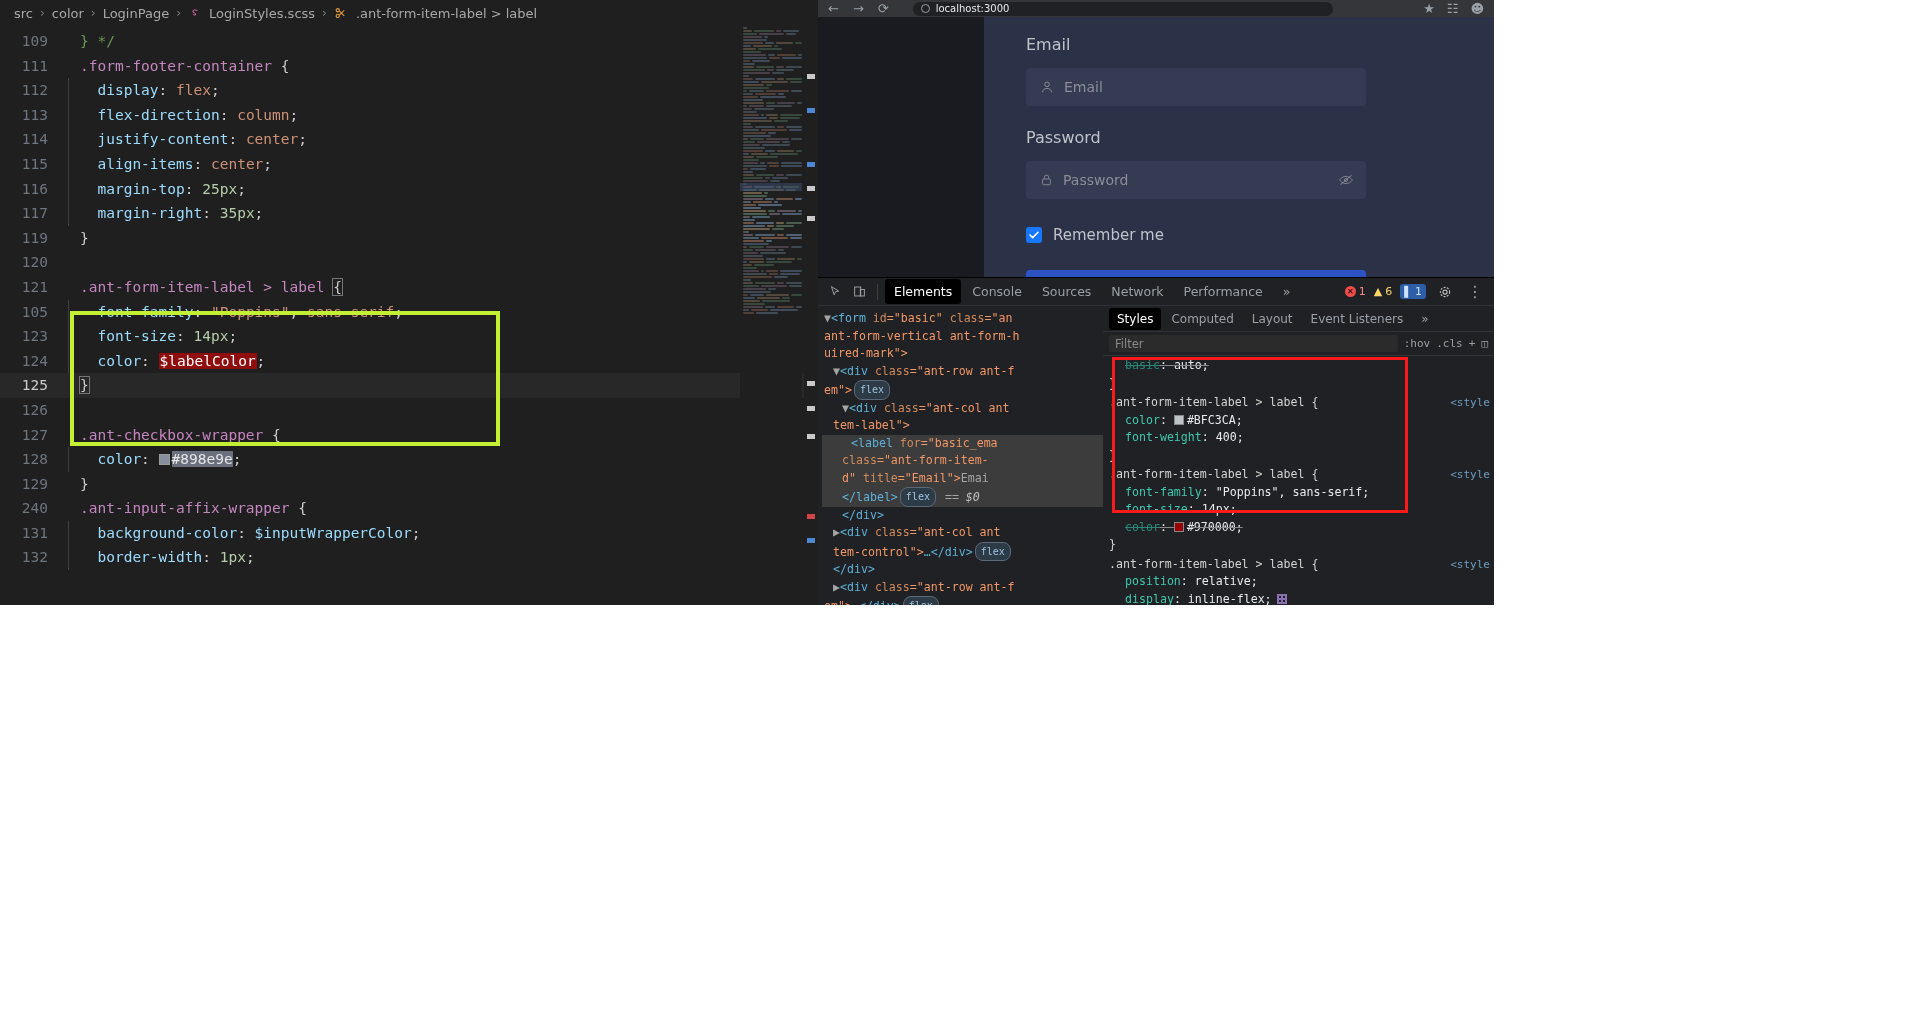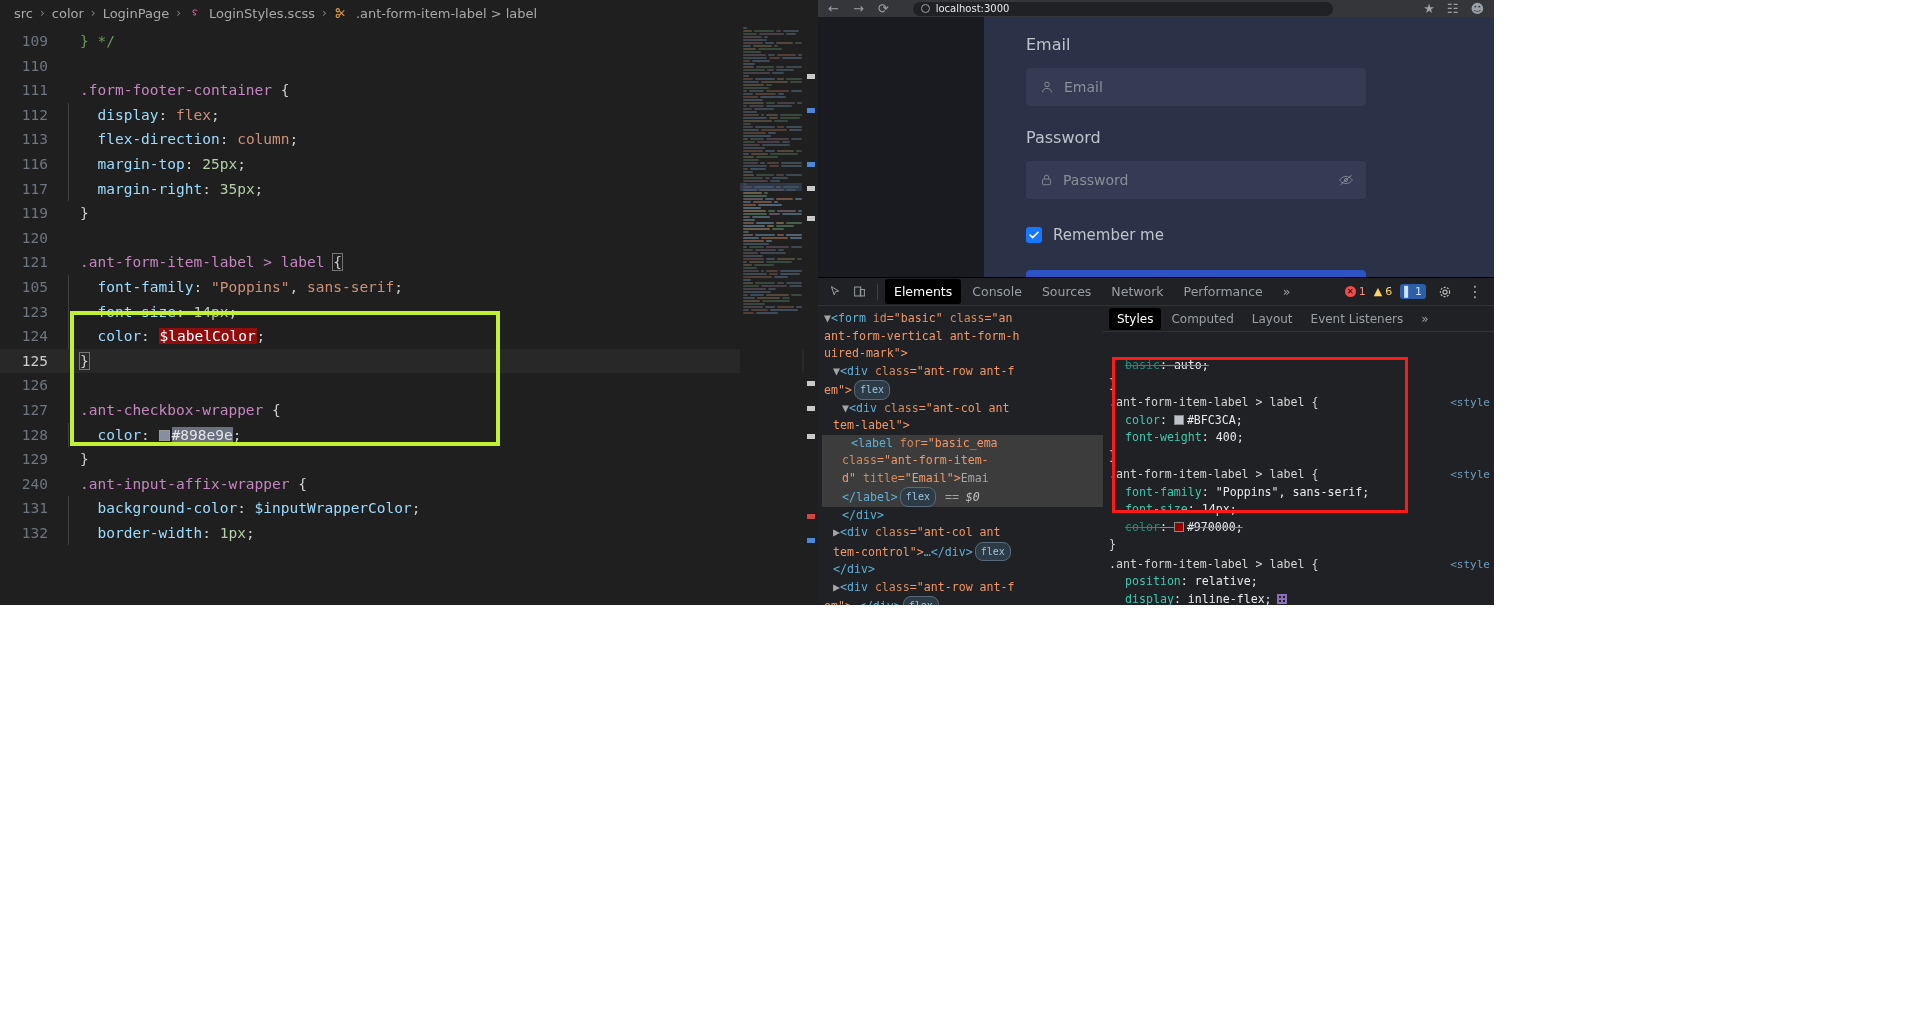--- a/index.html
+++ b/index.html
@@ -204,24 +204,25 @@
             <svg width="14" height="13" viewBox="0 0 16 16">
               <circle cx="4" cy="4" r="2" fill="none" stroke="#e8a33d" stroke-width="1.3"></circle>
               <circle cx="4" cy="11" r="2" fill="none" stroke="#e8a33d" stroke-width="1.3"></circle>
               <path d="M6 5l6 6M6 10l6-6" stroke="#e8a33d" stroke-width="1.3"></path>
             </svg>
           </span>
           <span class="bc-seg">.ant-form-item-label &gt; label</span>
         </div>
     <div class="editor" id="editor">
           <div class="code-line"><div class="ln">109</div><div class="ctext"><span class="cm">} */</span></div></div>
-          <div class="code-line"><div class="ln">110</div><div class="ctext"></div></div>
           <div class="code-line"><div class="ln">111</div><div class="ctext"><span class="sel">.form-footer-container</span><span class="pun"> {</span></div></div>
           <div class="code-line"><div class="ln">112</div><div class="ctext"><span class="guide"></span><span class="pm">  display</span><span class="pun">: </span><span class="val">flex</span><span class="pun">;</span></div></div>
           <div class="code-line"><div class="ln">113</div><div class="ctext"><span class="guide"></span><span class="pm">  flex-direction</span><span class="pun">: </span><span class="val">column</span><span class="pun">;</span></div></div>
+          <div class="code-line"><div class="ln">114</div><div class="ctext"><span class="guide"></span><span class="pm">  justify-content</span><span class="pun">: </span><span class="val">center</span><span class="pun">;</span></div></div>
+          <div class="code-line"><div class="ln">115</div><div class="ctext"><span class="guide"></span><span class="pm">  align-items</span><span class="pun">: </span><span class="val">center</span><span class="pun">;</span></div></div>
           <div class="code-line"><div class="ln">116</div><div class="ctext"><span class="guide"></span><span class="pm">  margin-top</span><span class="pun">: </span><span class="num">25px</span><span class="pun">;</span></div></div>
           <div class="code-line"><div class="ln">117</div><div class="ctext"><span class="guide"></span><span class="pm">  margin-right</span><span class="pun">: </span><span class="num">35px</span><span class="pun">;</span></div></div>
           <div class="code-line"><div class="ln">119</div><div class="ctext"><span class="pun">}</span></div></div>
           <div class="code-line"><div class="ln">120</div><div class="ctext"></div></div>
           <div class="code-line"><div class="ln">121</div><div class="ctext"><span class="sel">.ant-form-item-label &gt; label</span><span class="pun"> </span><span class="pun brace-box">{</span></div></div>
           <div class="code-line"><div class="ln">105</div><div class="ctext"><span class="guide"></span><span class="pm">  font-family</span><span class="pun">: </span><span class="str">"Poppins"</span><span class="pun">, </span><span class="val">sans-serif</span><span class="pun">;</span></div></div>
           <div class="code-line"><div class="ln">123</div><div class="ctext"><span class="guide"></span><span class="pm">  font-size</span><span class="pun">: </span><span class="num">14px</span><span class="pun">;</span></div></div>
           <div class="code-line"><div class="ln">124</div><div class="ctext"><span class="guide"></span><span class="pm">  color</span><span class="pun">: </span><span class="redhl">$labelColor</span><span class="pun">;</span></div></div>
           <div class="code-line cursor-line"><div class="ln cur">125</div><div class="ctext"><span class="pun brace-box">}</span></div></div>
           <div class="code-line"><div class="ln">126</div><div class="ctext"></div></div>
@@ -805,20 +806,29 @@
           </div>
       <div class="styles-pane">
         <div class="st-tabbar">
           <div id="st-tabs" style="display:flex;align-items:center;gap:2px;">
                 <div class="st-tab active">Styles</div>
                 <div class="st-tab">Computed</div>
                 <div class="st-tab">Layout</div>
                 <div class="st-tab">Event Listeners</div>
               </div>
           <span class="st-tab">»</span>
+        </div>
+        <div class="st-filterbar">
+          <div class="st-filter">
+            <span>Filter</span>
+          </div>
+          <span class="st-mini">:hov</span>
+          <span class="st-mini">.cls</span>
+          <span class="st-mini">+</span>
+          <span class="st-mini">◫</span>
         </div>
         <div class="st-rules" id="strules">
               <div class="rule">
                 <div class="indent r-strike"><span class="r-prop">basic</span><span class="r-val">: </span><span class="r-val">auto;</span></div>
                 <div class="r-sel">}</div>
               </div>
               <div class="rule">
                 <div><span class="r-sel">.ant-form-item-label &gt; label {</span><span class="srcline">&lt;style</span></div>
                 <div class="indent"><span class="r-prop">color</span><span class="r-val">: </span><span class="cswatch" style="background: rgb(191, 195, 202);"></span><span class="r-val">#BFC3CA;</span></div>
                 <div class="indent"><span class="r-prop">font-weight</span><span class="r-val">: </span><span class="r-val">400;</span></div>

